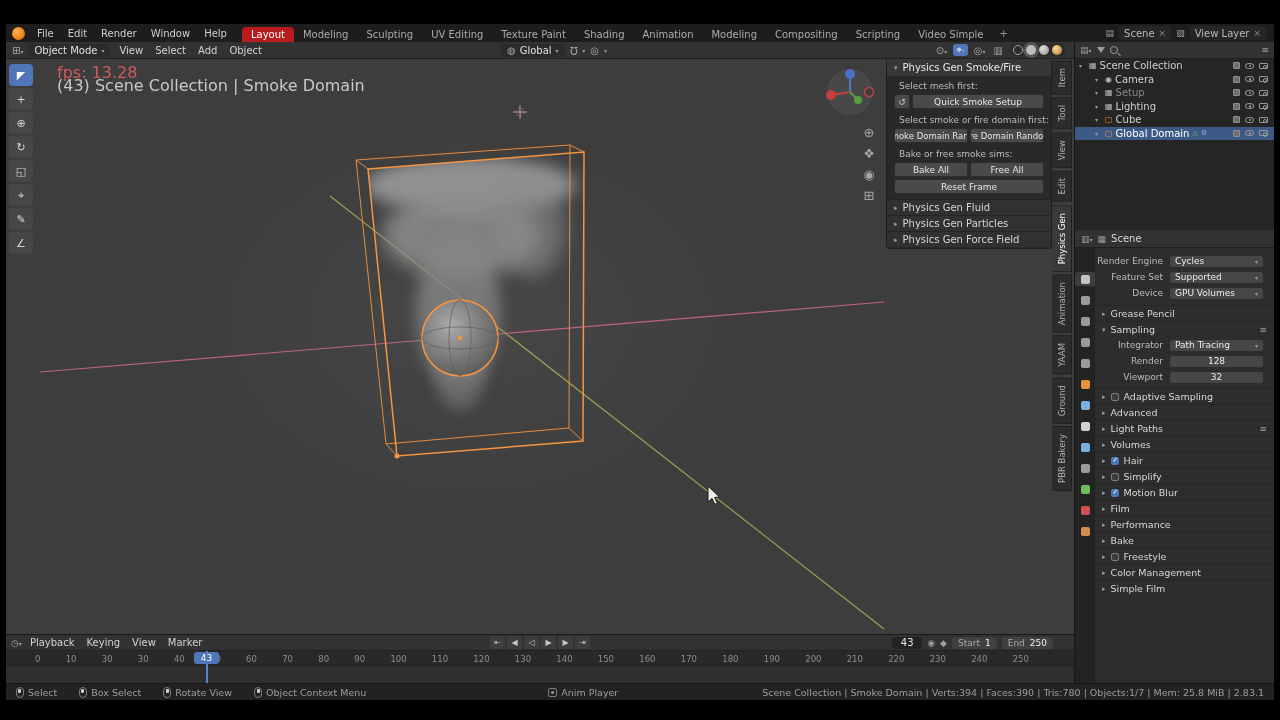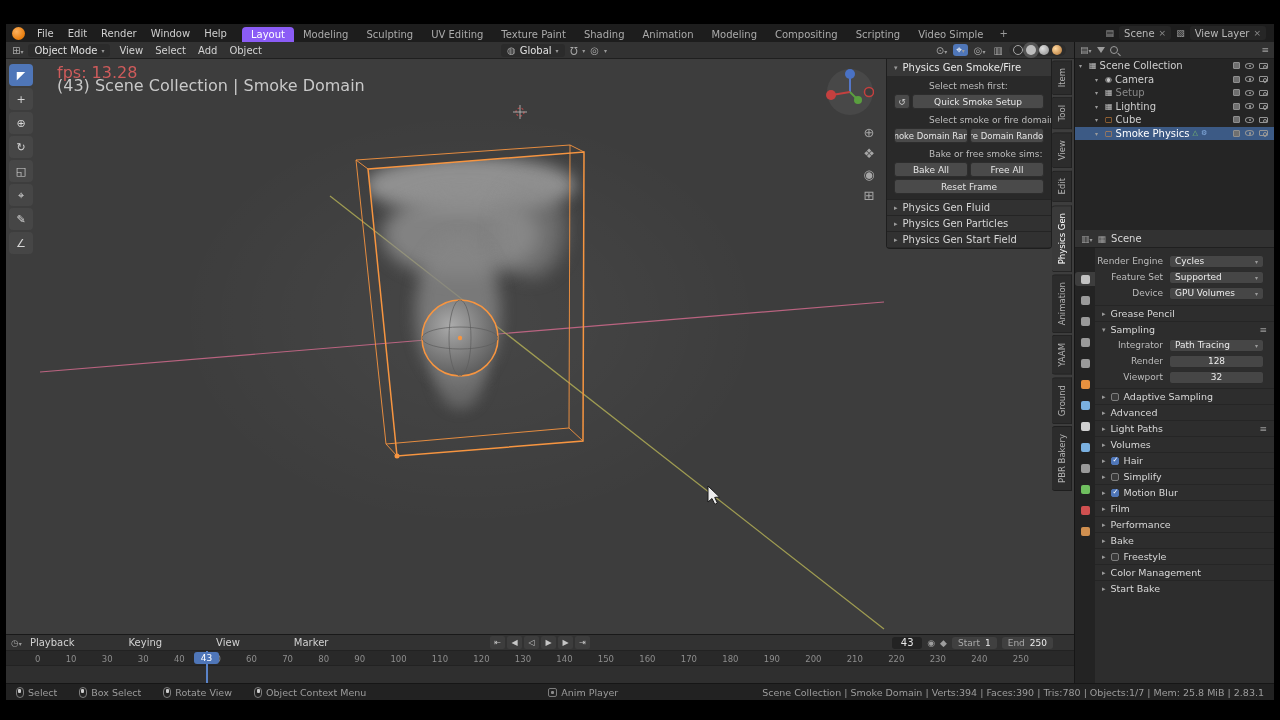--- a/index.html
+++ b/index.html
@@ -7,21 +7,21 @@
     font-family:"DejaVu Sans","Liberation Sans",sans-serif;font-size:10px;color:#d8d8d8;}
   .app{position:absolute;left:6px;top:24px;width:1268px;height:676px;background:#2a2a2a;}
 
   
   .topbar{position:absolute;top:0;left:0;right:0;height:18px;background:#1d1d1d;
     display:flex;align-items:center;white-space:nowrap;}
   .blogo{width:13px;height:13px;border-radius:50%;background:radial-gradient(circle at 35% 35%,#ffb25e,#e87d0d 70%);margin:0 5px 0 6px;flex:0 0 auto;}
   .menu-item{padding:0 7px;color:#cfcfcf;cursor:default;}
   .ws-tabs{display:flex;margin-left:8px;height:18px;align-items:flex-end;}
   .ws-tab{padding:2px 9px;color:#ababab;border-radius:4px 4px 0 0;}
-  .ws-tab.active{background:#8b5cf6;color:#fff;}
+  .ws-tab.active{background:#b91c1c;color:#fff;}
   .ws-add{padding:2px 7px;color:#9a9a9a;}
   .topbar-right{margin-left:auto;display:flex;align-items:center;gap:5px;padding-right:8px;color:#b9b9b9;}
   .tb-field{display:flex;align-items:center;gap:4px;background:#262626;border-radius:3px;height:14px;padding:0 5px;}
   .tb-x{color:#8b8b8b;font-size:9px;}
   .mini-ic{color:#9e9e9e;font-size:9px;}
 
   
   .vph{position:absolute;top:18px;left:0;width:1068px;height:17px;background:#323232;
     border-bottom:1px solid #1f1f1f;display:flex;align-items:center;gap:3px;padding:0 4px;white-space:nowrap;}
   .dd{display:flex;align-items:center;gap:4px;background:#2b2b2b;border-radius:3px;height:13px;padding:0 6px;color:#e0e0e0;}
@@ -52,21 +52,21 @@
   .scene-svg{position:absolute;inset:0;}
   .gizmo{position:absolute;left:820px;top:9px;width:48px;height:48px;}
   .navcol{position:absolute;left:852px;width:22px;height:22px;color:#a6a6a6;font-size:13px;
     display:flex;align-items:center;justify-content:center;}
   .cursor-arrow{position:absolute;left:700px;top:426px;}
 
   
   .npanel{position:absolute;left:880px;top:0;width:166px;background:rgba(40,40,40,.97);
     border:1px solid #1e1e1e;border-top:none;border-radius:0 0 4px 4px;padding-bottom:1px;}
   .np-h{height:17px;display:flex;align-items:center;gap:5px;padding:0 7px;background:#373737;color:#e8e8e8;}
-  .np-label{padding:5px 4px 2px;color:#bdbdbd;font-size:9px;white-space:nowrap;overflow:hidden;margin-left:38px;}
+  .np-label{padding:5px 12px 2px;color:#bdbdbd;font-size:9px;white-space:nowrap;overflow:hidden;}
   .np-row{display:flex;gap:2px;padding:1px 7px;}
   .np-btn{flex:1;height:15px;background:#4a4a4a;border:1px solid #2d2d2d;border-radius:3px;
     display:flex;align-items:center;justify-content:center;color:#e6e6e6;font-size:9px;
     white-space:nowrap;overflow:hidden;}
   .np-btn.sm{font-size:8.5px;}
   .np-ic-btn{flex:0 0 16px;height:15px;background:#4a4a4a;border:1px solid #2d2d2d;border-radius:3px;
     display:flex;align-items:center;justify-content:center;color:#c9c9c9;font-size:9px;}
   .np-sub{height:16px;display:flex;align-items:center;gap:5px;padding:0 7px;background:#313131;
     border-top:1px solid #242424;color:#d6d6d6;}
   .tri{color:#9a9a9a;font-size:7px;}
@@ -342,21 +342,21 @@
       <div class="np-sub">
             <span class="tri">▸</span>
             <span>Physics Gen Fluid</span>
           </div>
           <div class="np-sub">
             <span class="tri">▸</span>
             <span>Physics Gen Particles</span>
           </div>
           <div class="np-sub">
             <span class="tri">▸</span>
-            <span>Physics Gen Start Field</span>
+            <span>Physics Gen Force Field</span>
           </div>
         </div>
     </div>
     <div class="ntabs">
 
     <div class="ntab">Item</div>
         <div class="ntab">Tool</div>
         <div class="ntab">View</div>
         <div class="ntab">Edit</div>
         <div class="ntab active">Physics Gen</div>
@@ -436,21 +436,21 @@
           <span class="ospace"></span>
           <span class="otoggles">
             <span class="t-cb"></span>
             <span class="t-eye"></span>
             <span class="t-cam"></span>
           </span>
         </div>
         <div class="out-row ind sel extra">
           <span class="oarrow">▾</span>
           <span class="oglyph orange">▢</span>
-          <span class="olabel">Smoke Physics</span>
+          <span class="olabel">Global Domain</span>
           <span class="xic g">△</span>
           <span class="xic b">⚙</span>
           <span class="ospace"></span>
           <span class="otoggles">
             <span class="t-cb"></span>
             <span class="t-eye"></span>
             <span class="t-cam"></span>
           </span>
         </div>
       </div>
@@ -616,31 +616,31 @@
             <span>Freestyle</span>
 
           </div>
           <div class="phead">
             <span class="tri">▸</span>
             <span>Color Management</span>
 
           </div>
           <div class="phead">
             <span class="tri">▸</span>
-            <span>Start Bake</span>
+            <span>Simple Film</span>
 
           </div>
         </div>
     </div>
   </div>
 
   <div class="timeline">
     <div class="tl-h">
       <span class="mini-ic">◷<span class="caret">▾</span></span>
-      <div style="display:flex;gap:42px;">
+      <div style="display:flex;">
 
       <div class="vmenu">Playback</div>
           <div class="vmenu">Keying</div>
           <div class="vmenu">View</div>
           <div class="vmenu">Marker</div>
         </div>
       <div class="tl-controls">
 
       <div class="tl-btn">⇤</div>
           <div class="tl-btn">◀</div>

